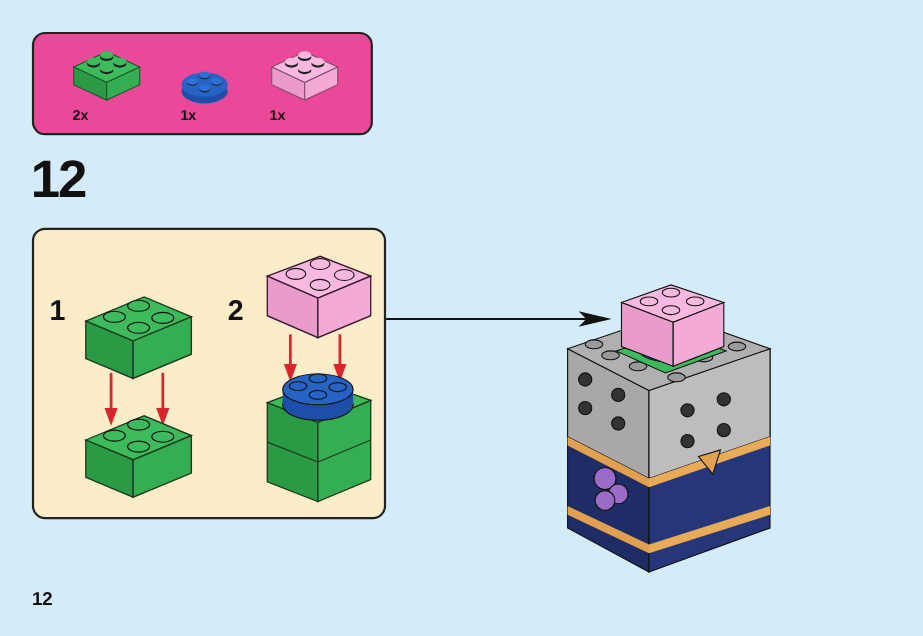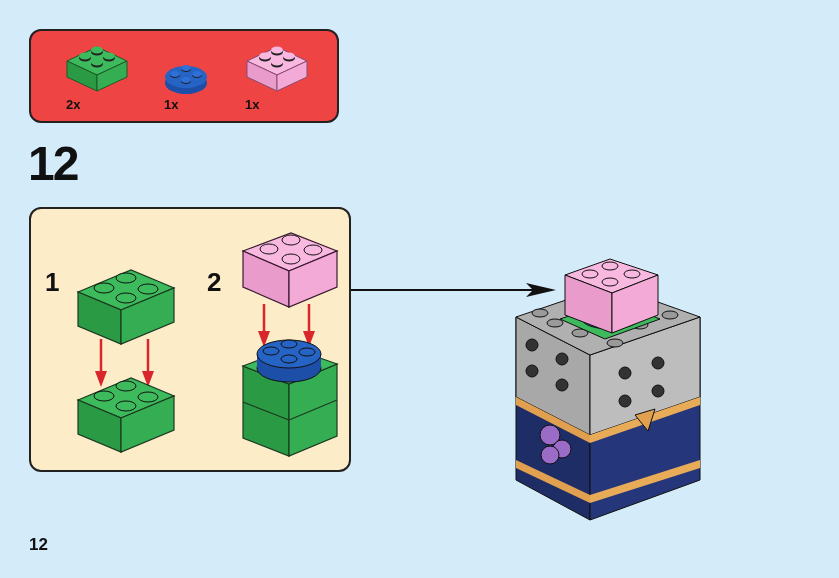--- a/index.html
+++ b/index.html
@@ -1,17 +1,17 @@
 <!DOCTYPE html>
 <html><head>
 <meta charset="utf-8">
 <style>
   html,body{margin:0;padding:0;}
   body{width:839px;height:578px;background:#d4ebfa;position:relative;overflow:hidden;font-family:"Liberation Sans",sans-serif;}
-  .parts{position:absolute;left:29px;top:29px;width:310px;height:94px;background:#ef4444;border:2px solid #222;border-radius:12px;box-sizing:border-box;padding-left:13px;}
+  .parts{position:absolute;left:29px;top:29px;width:310px;height:94px;background:#ec4899;border:2px solid #222;border-radius:12px;box-sizing:border-box;padding-left:13px;}
   .qty{position:absolute;font-weight:bold;font-size:13px;color:#111;}
   .step-num{position:absolute;left:28px;top:136px;font-weight:bold;font-size:48px;color:#111;letter-spacing:-2px;}
   .page-num{position:absolute;left:29px;top:535px;font-weight:bold;font-size:17px;color:#111;}
   .sub{position:absolute;left:29px;top:207px;width:322px;height:265px;background:#fcecc8;border:2px solid #222;border-radius:12px;box-sizing:border-box;}
   .sub-num{position:absolute;font-weight:bold;font-size:26px;color:#111;}
   svg{position:absolute;overflow:visible;}
 </style>
 </head>
 <body>
 

